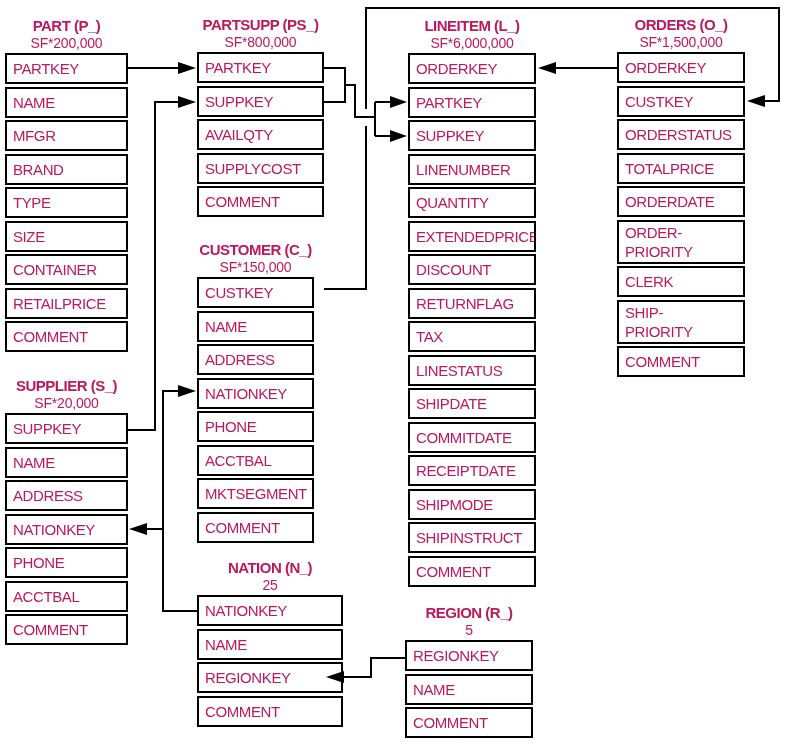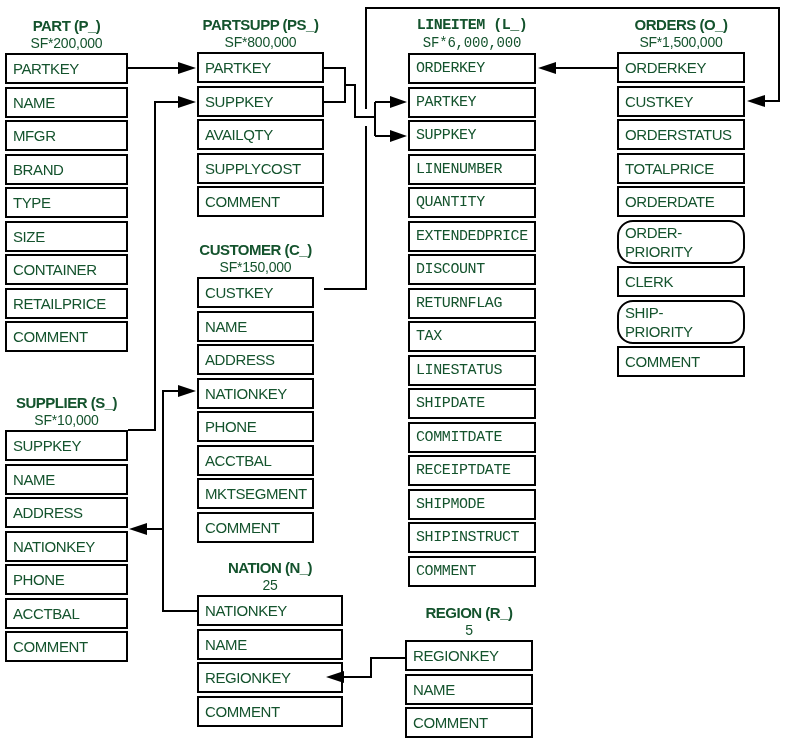--- a/index.html
+++ b/index.html
@@ -1,21 +1,21 @@
 <!DOCTYPE html>
 <html><head>
 <meta charset="utf-8">
 <style>
   html,body{margin:0;padding:0;background:#ffffff;}
   .canvas{
     position:relative;
     width:786px;height:745px;
     background:#ffffff;
     font-family:"Liberation Sans","DejaVu Sans",sans-serif;
-    color:#14532d;
+    color:#be185d;
     overflow:hidden;
   }
   .etable{position:absolute;}
   .tbl-header{
     position:absolute;
     left:-12px;right:-12px;
     top:-38px;height:36px;
     display:flex;flex-direction:column;
     justify-content:flex-end;align-items:center;
     padding-bottom:2px;
@@ -35,28 +35,28 @@
     margin-top:2.5px;
     border:2px solid #000;
     background:#fff;
     display:flex;align-items:center;
     padding:0 3px 0 6px;
     font-size:15px;letter-spacing:-0.4px;
     white-space:pre-line;line-height:19px;
     overflow:hidden;
   }
   .cell:first-child{margin-top:0;}
-  .cell.tall{height:44px;border-radius:16px;}
+  .cell.tall{height:44px;}
 
   
   .pos-part    {left:5px;  top:53px;  width:123px;}
   .pos-partsupp{left:197px;top:52px;  width:127px;text-align:right;}
-  .pos-lineitem{left:408px;top:53px;  width:128px;font-family:Liberation Mono, monospace;}
+  .pos-lineitem{left:408px;top:53px;  width:128px;}
   .pos-orders  {left:617px;top:52px;  width:128px;}
-  .pos-supplier{left:5px;  top:430px; width:123px;}
+  .pos-supplier{left:5px;  top:413px; width:123px;}
   .pos-customer{left:197px;top:277px; width:117px;}
   .pos-nation  {left:197px;top:595px; width:146px;}
   .pos-region  {left:405px;top:640px; width:128px;}
 
   svg.connectors{
     position:absolute;left:0;top:0;
     pointer-events:none;
   }
   svg.connectors path{stroke:#000;stroke-width:2;fill:none;}
   svg.connectors polygon{fill:#000;stroke:none;}
@@ -139,21 +139,21 @@
         <div class="cell">CLERK</div>
         <div class="cell tall">SHIP-
 PRIORITY</div>
         <div class="cell">COMMENT</div>
       </div>
   </div>
 
   <div class="etable pos-supplier">
     <div class="tbl-header">
       <div class="tbl-title">SUPPLIER (S_)</div>
-      <div class="tbl-subtitle">SF*10,000</div>
+      <div class="tbl-subtitle">SF*20,000</div>
     </div>
     <div class="tbl-rows">
         <div class="cell">SUPPKEY</div>
         <div class="cell">NAME</div>
         <div class="cell">ADDRESS</div>
         <div class="cell">NATIONKEY</div>
         <div class="cell">PHONE</div>
         <div class="cell">ACCTBAL</div>
         <div class="cell">COMMENT</div>
       </div>

